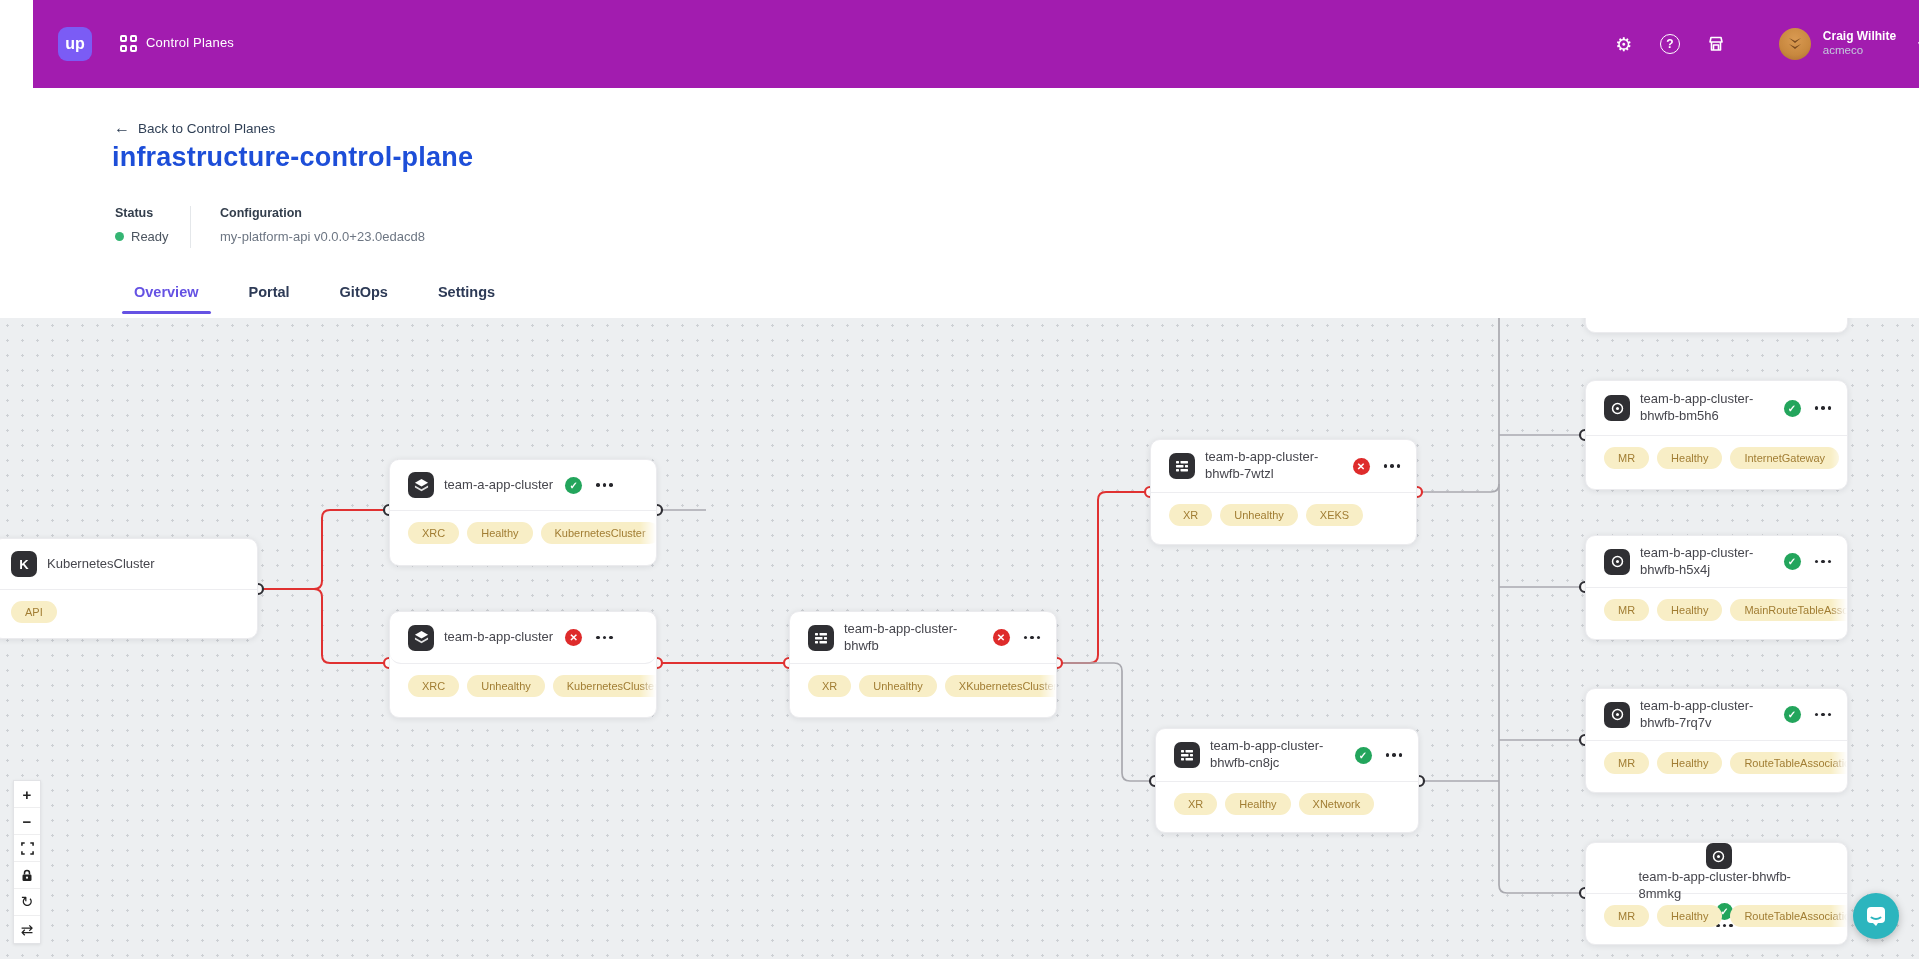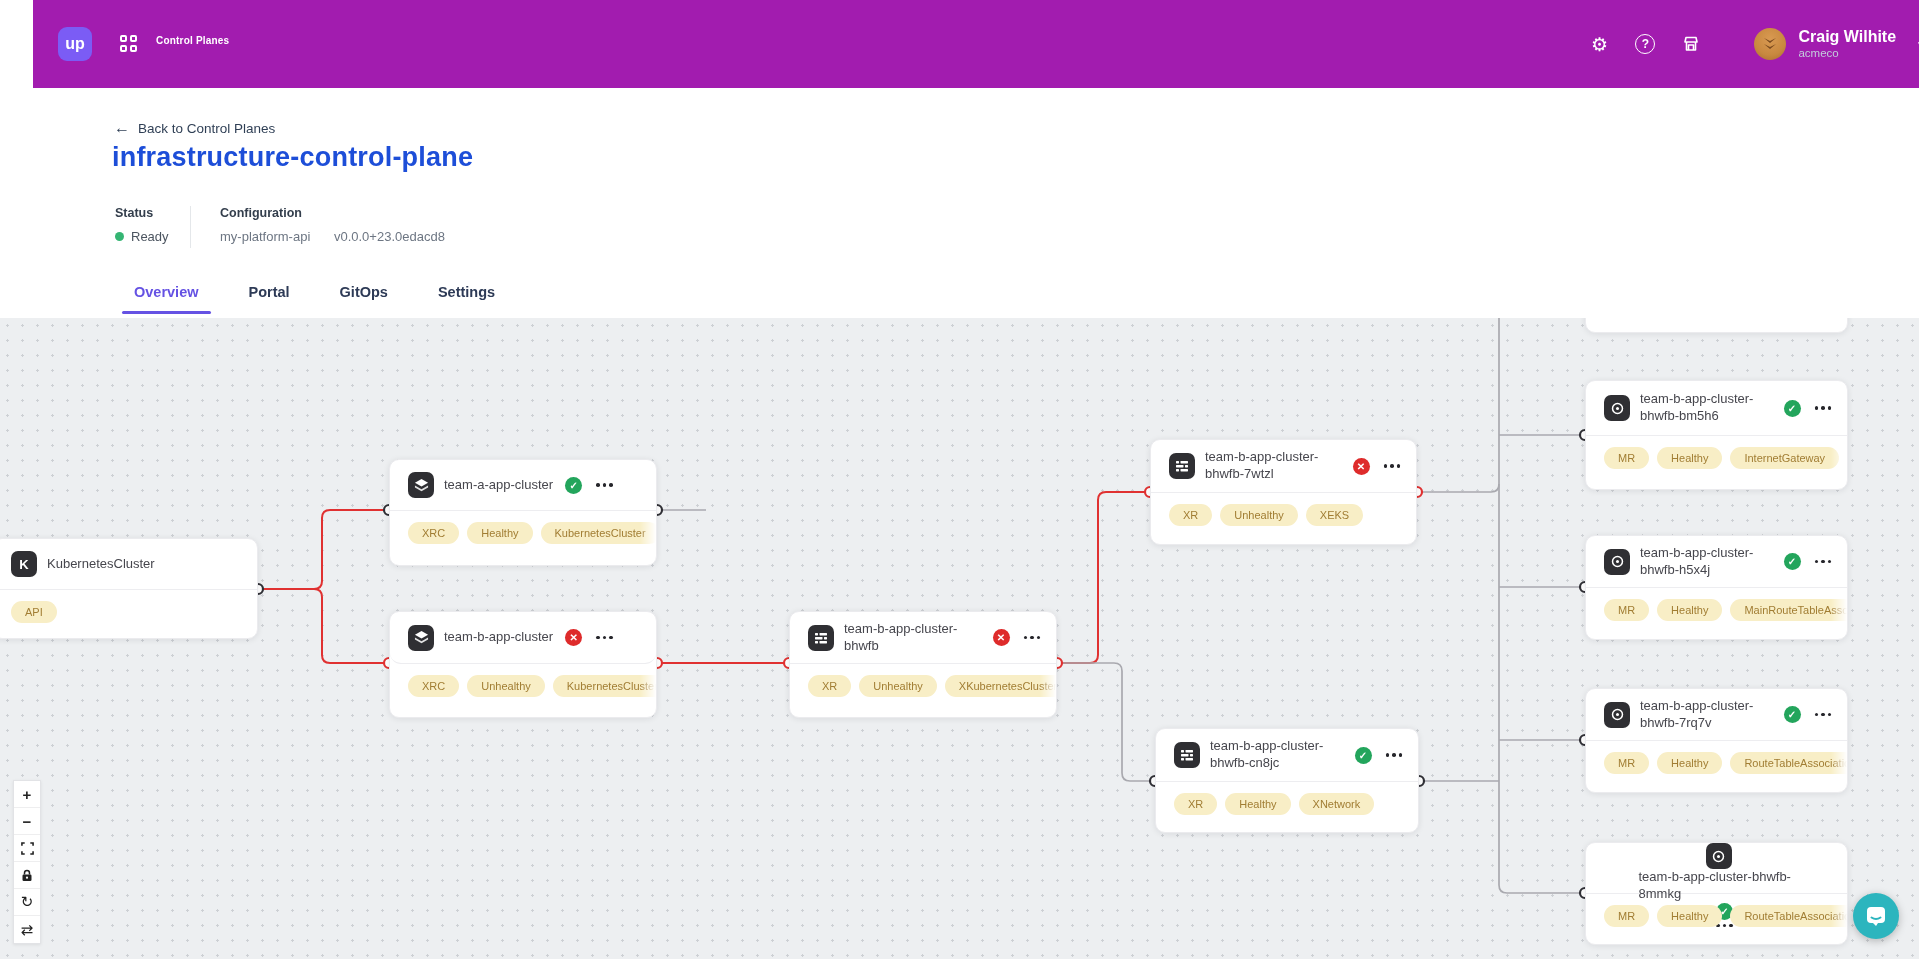--- a/index.html
+++ b/index.html
@@ -4,44 +4,44 @@
 <style>
   * { margin:0; padding:0; box-sizing:border-box; }
   html,body { width:1919px; height:959px; overflow:hidden; font-family:"Liberation Sans", sans-serif; background:#fff; }
 
   
   .topbar { position:absolute; top:0; left:0; width:1919px; height:88px; background:#a21caf; display:flex; align-items:center;margin-left:33px; }
   .logo { position:absolute; left:25px; top:27px; width:34px; height:34px; background:#7b5cf5; border-radius:9px; color:#fff; font-weight:bold; font-size:16px; display:flex; align-items:center; justify-content:center; cursor:pointer; }
   .appsicon { position:absolute; left:87px; top:35px; width:18px; height:18px; }
   .appsicon span { position:absolute; width:7px; height:7px; border:2px solid #fff; border-radius:2px; }
   .appsicon .s2{ left:10px; } .appsicon .s3{ top:10px; } .appsicon .s4{ left:10px; top:10px; }
-  .apptitle { position:absolute; left:123px; top:35px; color:#fff; font-size:10px; font-weight:bold; letter-spacing:.2px; }
+  .apptitle { position:absolute; left:113px; top:35px; color:#fff; font-size:13px; font-weight:normal; letter-spacing:.2px; }
   .topicons { position:absolute; right:0; top:0; height:88px; display:flex; align-items:center; }
   .topicon { width:22px; height:22px; margin-right:24px; color:#fff; display:flex; align-items:center; justify-content:center; font-size:19px; cursor:pointer; }
   .helpcirc { width:20px; height:20px; border:1.6px solid #fff; border-radius:50%; font-size:12px; font-weight:bold; display:flex; align-items:center; justify-content:center; }
   .avatar { width:32px; height:32px; border-radius:50%; background:radial-gradient(circle at 50% 35%, #d99a52 0%, #c8883f 60%, #a96a2e 100%); margin:0 12px 0 28px; position:relative; overflow:hidden; }
   .avatar svg { position:absolute; left:7px; top:7px; }
   .usermeta { display:flex; flex-direction:column; line-height:1.15; }
-  .username { color:#fff; font-size:16px; font-weight:bold; }
+  .username { color:#fff; font-size:12px; font-weight:bold; }
   .userorg { color:#c3cbdc; font-size:11.5px; }
   .caret { color:#fff; font-size:10px; margin:0 26px 0 20px; }
 
   
   .subheader { position:absolute; top:88px; left:0; width:1919px; height:230px; background:#fff; }
   .backlink { position:absolute; left:114px; top:32px; font-size:13.5px; color:#2f3f55; display:flex; align-items:center; gap:8px; cursor:pointer; }
   .backarrow { font-size:16px; line-height:1; }
   .pagetitle { position:absolute; left:112px; top:54px; font-size:27px; font-weight:bold; color:#1d4ed8; letter-spacing:.2px; }
   .statuscol { position:absolute; left:115px; top:118px; }
   .statuslabel, .configlabel { font-size:12.5px; font-weight:bold; color:#333e4c; margin-bottom:9px; }
   .statusvalue { font-size:13px; color:#4c5560; display:flex; align-items:center; gap:7px; }
   .greendot { width:9px; height:9px; border-radius:50%; background:#35b573; display:inline-block; }
   .vdivider { position:absolute; left:190px; top:118px; width:1px; height:42px; background:#e4e7ea; }
   .configcol { position:absolute; left:220px; top:118px; }
   .configvalue { font-size:13px; color:#6d7683; }
-  .configvalue .ver { margin-left:20px; }
+  .configvalue .ver { margin-left:0; }
   .tabs { position:absolute; left:120px; top:196px; display:flex; gap:22px; }
   .tab { position:relative; padding:0 14px 14px 14px; font-size:14.5px; font-weight:bold; color:#2d3a56; cursor:pointer; }
   .tab.active { color:#6552e3; }
   .tab.active::after { content:""; position:absolute; left:2px; right:2px; bottom:0; height:3px; background:#6552e3; border-radius:2px; }
 
   
   .canvas { position:absolute; top:318px; left:0; width:1919px; height:641px; background-color:#edeff1;
             background-image:radial-gradient(circle, #cdd0d4 1.1px, transparent 1.4px); background-size:15px 15px; overflow:hidden; }
   .edges { position:absolute; left:0; top:0; pointer-events:none; }
 

